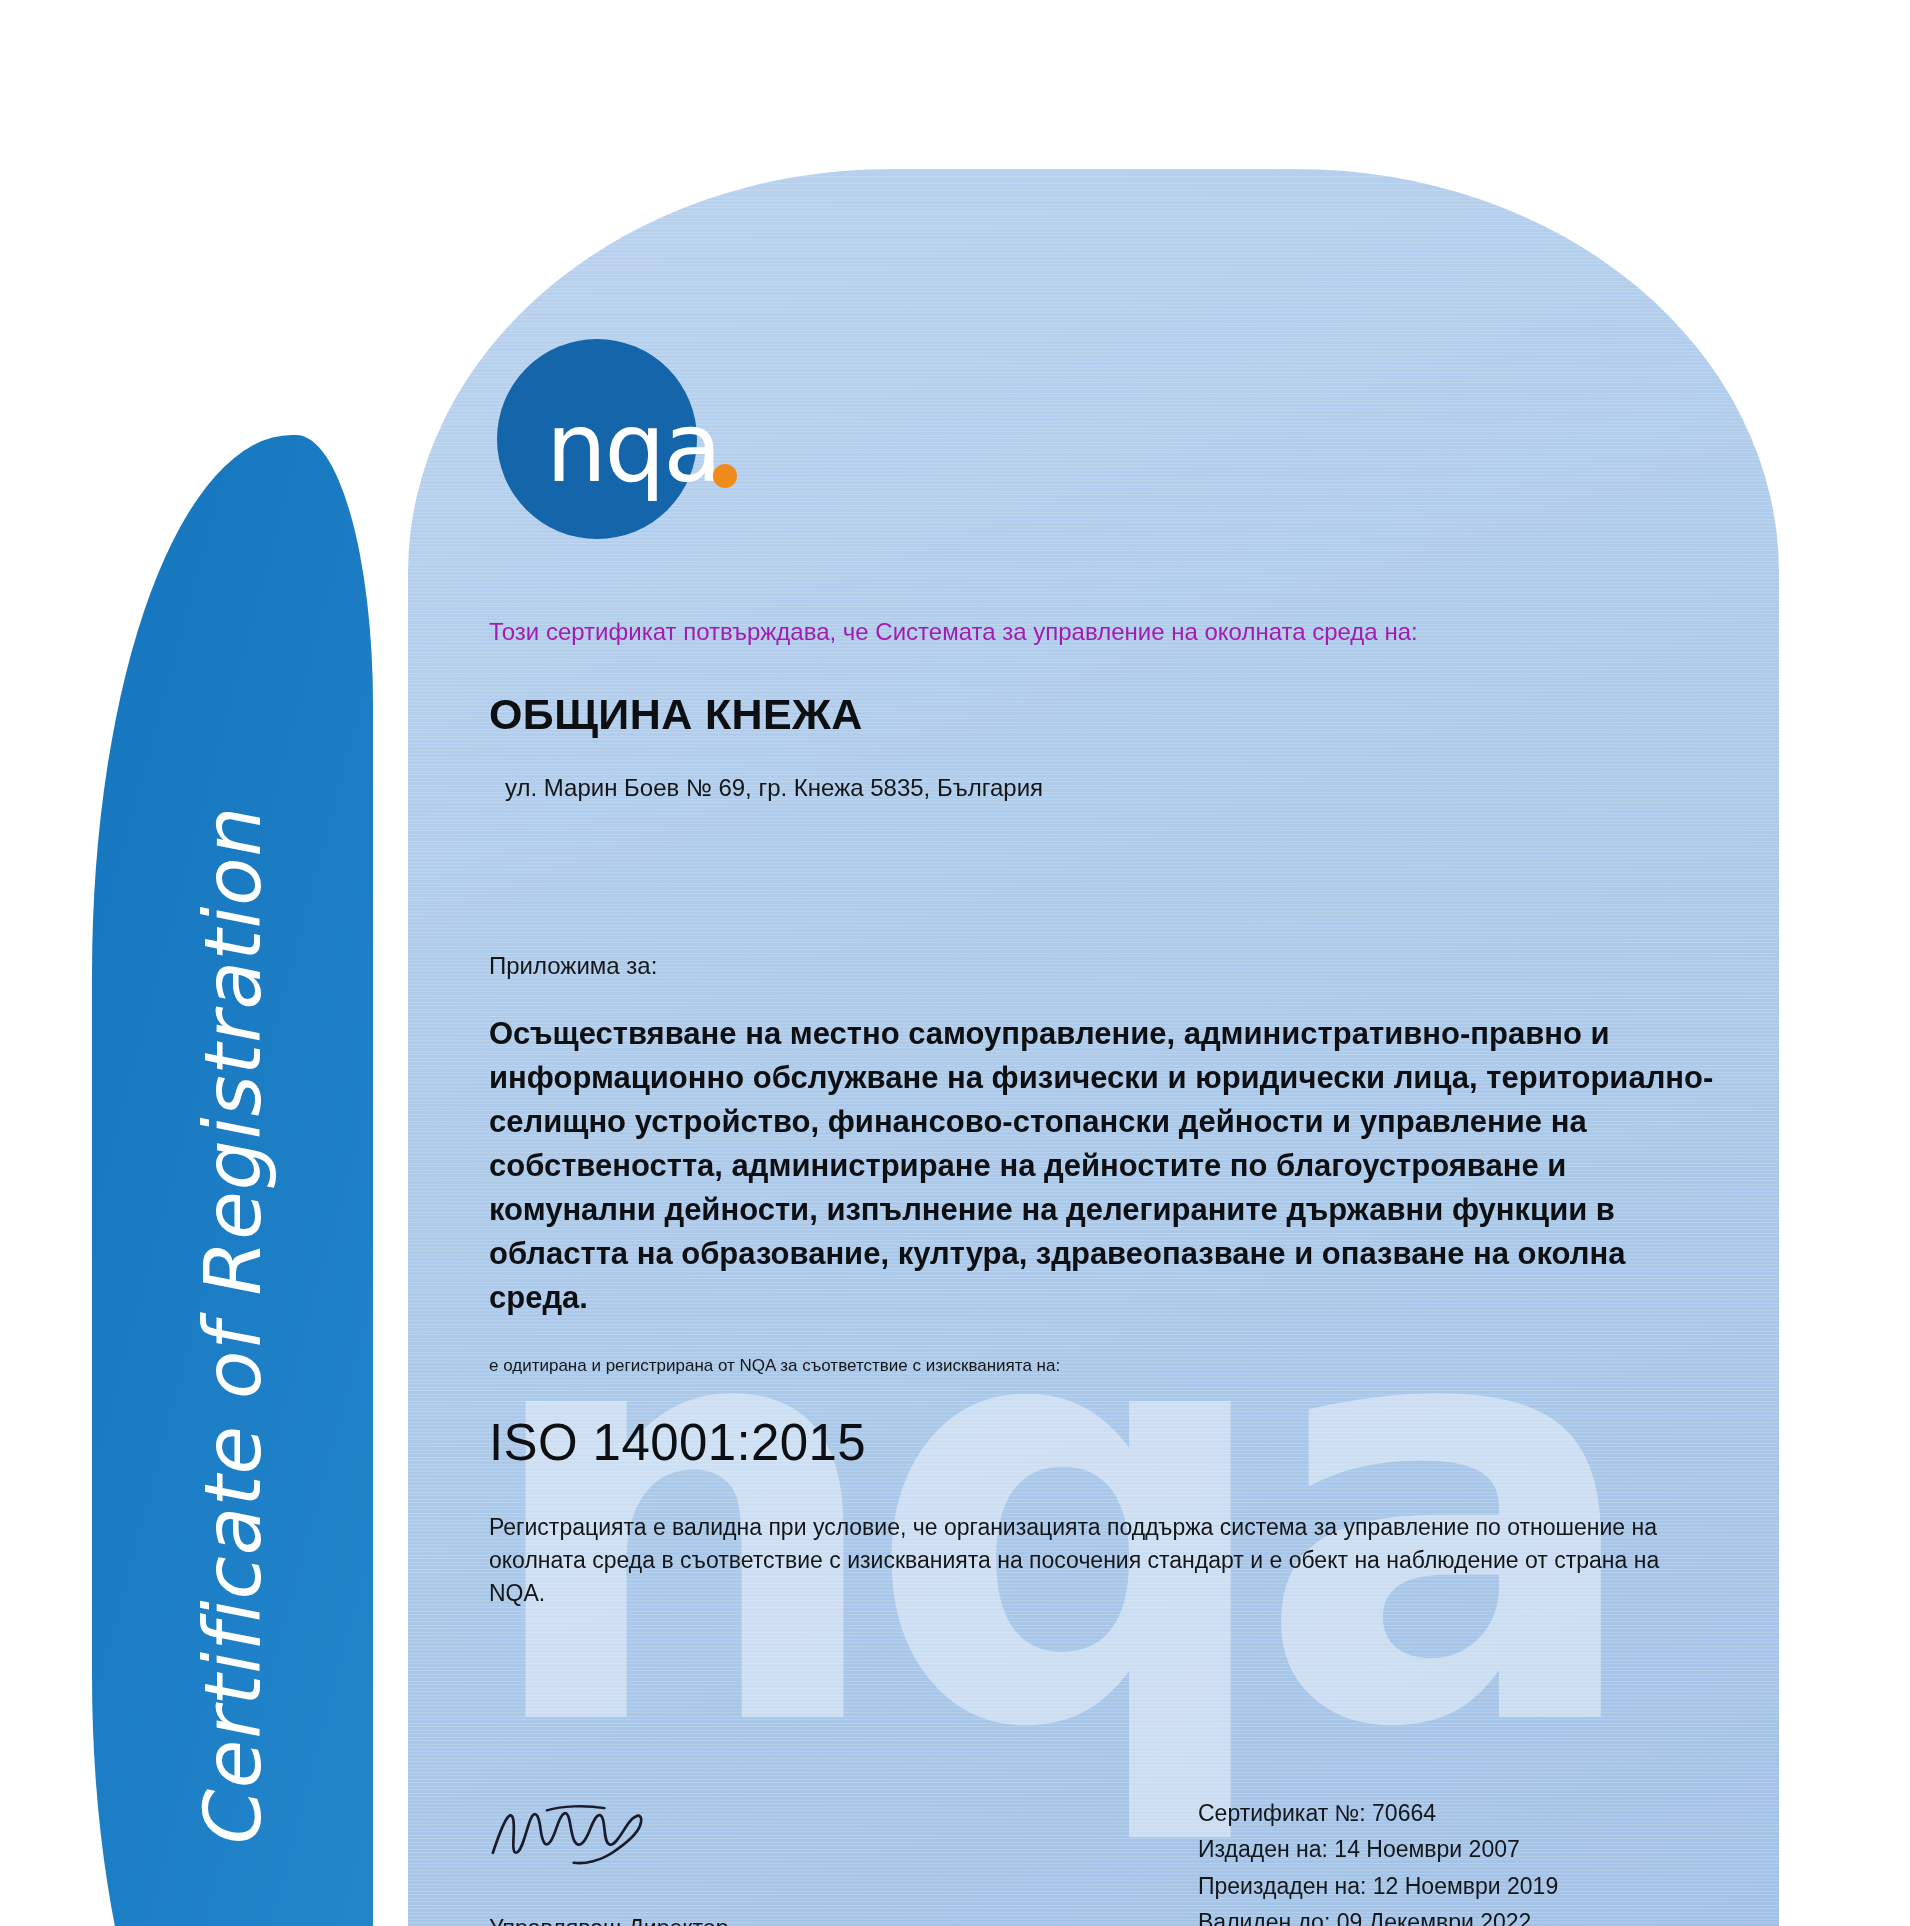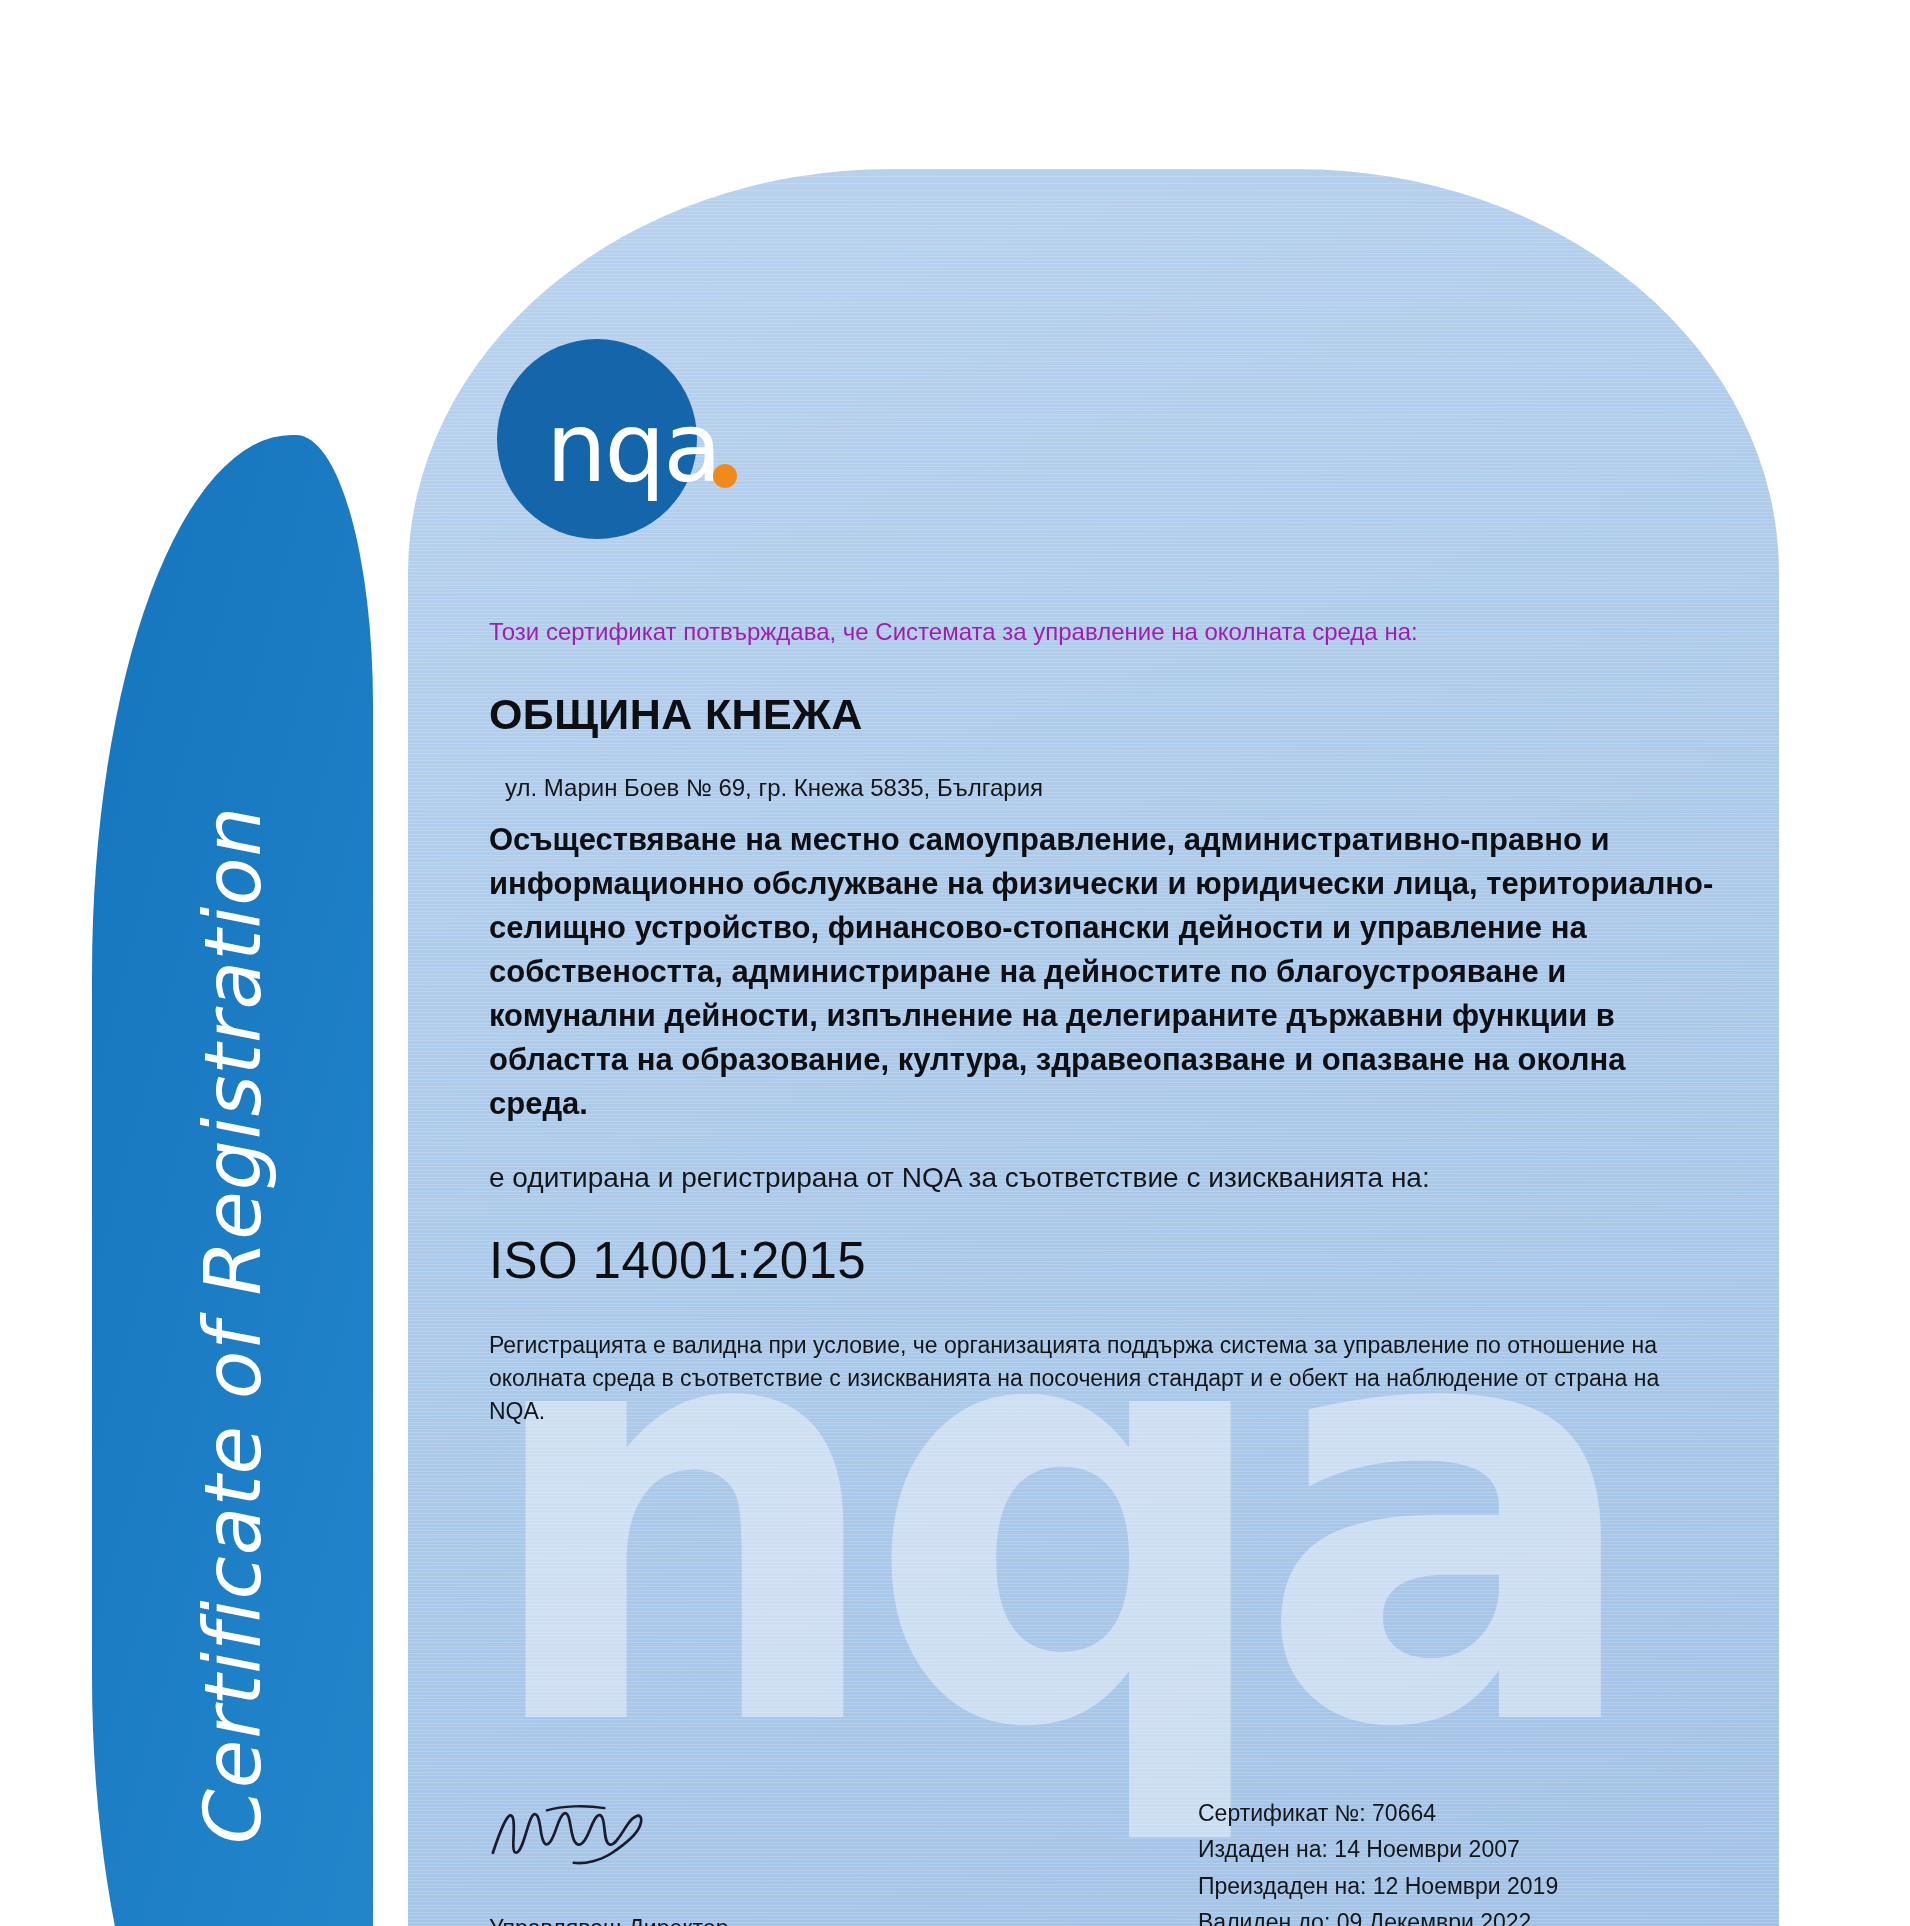--- a/index.html
+++ b/index.html
@@ -179,21 +179,21 @@
     color: #14171a;
   }
   .scope-text {
     font-size: 31px;
     font-weight: 700;
     line-height: 1.42;
     margin: 0 0 35px 0;
     color: #0d0f12;
   }
   .audit-line {
-    font-size: 28px;
+    font-size: 17px;
     margin: 0 0 37px 0;
     color: #14171a;
   }
   .standard {
     font-size: 51px;
     font-weight: 400;
     letter-spacing: 0.4px;
     margin: 0 0 39px 0;
     color: #0d0f12;
   }
@@ -248,20 +248,21 @@
     <div class="circle"></div>
     <div class="word">nqa</div>
     <div class="dot"></div>
   </div>
 
   <div class="content">
     <p class="intro-line">Този сертификат потвърждава, че Системата за управление на околната среда на:</p>
     <h1 class="org-name">ОБЩИНА КНЕЖА</h1>
     <p class="org-address">ул. Марин Боев № 69, гр. Кнежа 5835, България</p>
 
+    <p class="scope-label">Приложима за:</p>
     <p class="scope-text">Осъществяване на местно самоуправление, административно-правно и информационно обслужване на физически и юридически лица, териториално-селищно устройство, финансово-стопански дейности и управление на собствеността, администриране на дейностите по благоустрояване и комунални дейности, изпълнение на делегираните държавни функции в областта на образование, култура, здравеопазване и опазване на околна среда.</p>
 
     <p class="audit-line">е одитирана и регистрирана от NQA за съответствие с изискванията на:</p>
     <h2 class="standard">ISO 14001:2015</h2>
 
     <p class="validity">Регистрацията е валидна при условие, че организацията поддържа система за управление по отношение на околната среда в съответствие с изискванията на посочения стандарт и е обект на наблюдение от страна на NQA.</p>
   </div>
 
   <div class="signature-block">
     <svg class="signature-mark" viewBox="0 0 540 200">

